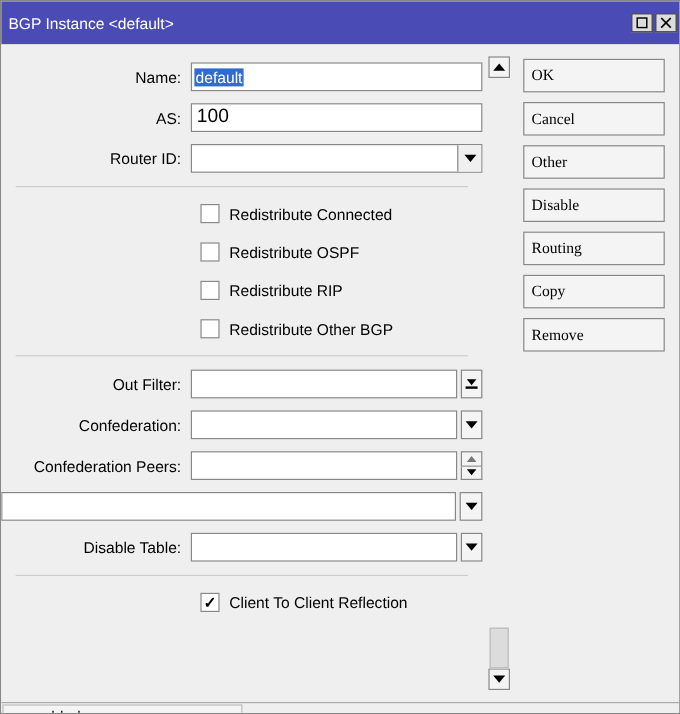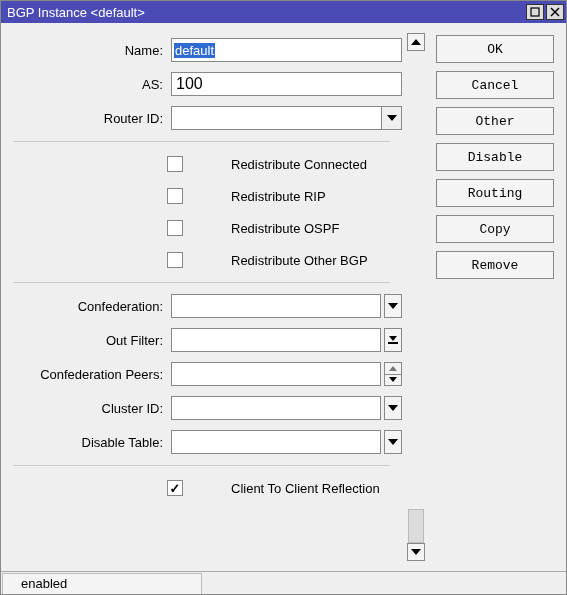--- a/index.html
+++ b/index.html
@@ -10,21 +10,21 @@
     font-size: 13px;
     background: #fff;
     width: 567px;
     height: 595px;
     overflow: hidden;
     border: 1px solid #888;
   }
   .titlebar {
     background: #4b4bb6;
     color: #fff;
-    height: 22px;
+    height: 36px;
     display: flex;
     align-items: center;
     padding: 0 2px 0 6px;
     user-select: none;
   }
   .titlebar-text { flex: 1; font-size: 13px; }
   .titlebar-btn {
     width: 18px;
     height: 16px;
     margin-left: 2px;
@@ -78,21 +78,20 @@
     background:#dcdcdc;
     border:1px solid #bbb;
   }
   .form-rows {
     padding-right: 24px;
   }
   .row {
     display: flex;
     align-items: center;
     height: 34px;
-    padding-left: 12px;
   }
   .row-label {
     width: 158px;
     text-align: right;
     padding-right: 8px;
     color: #000;
   }
   .row-field {
     flex: 1;
     display: flex;
@@ -180,21 +179,20 @@
   .divider {
     height: 1px;
     background: #ccc;
     margin: 6px 12px 6px 12px;
   }
   .checkbox-row {
     display:flex;
     align-items:center;
     height: 32px;
     padding-left: 166px;
-    gap: 40px;
   }
   .checkbox {
     width:16px;height:16px;
     border:1px solid #888;
     background:#fff;
     margin-right:8px;
     display:flex;align-items:center;justify-content:center;
     cursor:pointer;
     font-size:13px;
     line-height:1;
@@ -209,22 +207,22 @@
     padding: 12px 12px 0 10px;
   }
   .btn {
     width: 100%;
     height: 28px;
     margin-bottom: 8px;
     border: 1px solid #888;
     background: #f4f4f4;
     cursor: pointer;
     font-size: 13px;
-    font-family:Liberation Mono, monospace;
-    text-align:center;
+    font-family:Liberation Serif, serif;
+    text-align:left;
   }
   .statusbar {
     height: 24px;
     border-top: 1px solid #aaa;
     background:#efefef;
     display:flex;
     align-items:center;
   }
   .status-cell {
     height:22px;
@@ -294,57 +292,57 @@
       </div>
 
       <div class="divider"></div>
 
       <div class="checkbox-row">
         <div class="checkbox"></div>
         <span>Redistribute Connected</span>
       </div>
       <div class="checkbox-row">
         <div class="checkbox"></div>
-        <span>Redistribute RIP</span>
+        <span>Redistribute OSPF</span>
       </div>
       <div class="checkbox-row">
         <div class="checkbox"></div>
-        <span>Redistribute OSPF</span>
+        <span>Redistribute RIP</span>
       </div>
       <div class="checkbox-row">
         <div class="checkbox"></div>
         <span>Redistribute Other BGP</span>
       </div>
 
       <div class="divider"></div>
-
-      <div class="row">
-        <div class="row-label">Confederation:</div>
-        <div class="row-field">
-          <div class="combo">
-            <input class="combo-input" value="" style="">
-          </div>
-          <div class="extra-btn">
-              <div class="tri-down"></div>
-            </div>
-        </div>
-      </div>
 
       <div class="row">
         <div class="row-label">Out Filter:</div>
         <div class="row-field">
           <div class="combo">
             <input class="combo-input" value="" style="">
           </div>
           <div class="extra-btn">
             <div class="down-arrow-underline">
               <div class="tri-down-sm-d"></div>
                 <div class="underline-bar"></div>
             </div>
           </div>
+        </div>
+      </div>
+
+      <div class="row">
+        <div class="row-label">Confederation:</div>
+        <div class="row-field">
+          <div class="combo">
+            <input class="combo-input" value="" style="">
+          </div>
+          <div class="extra-btn">
+              <div class="tri-down"></div>
+            </div>
         </div>
       </div>
 
       <div class="row">
         <div class="row-label">Confederation Peers:</div>
         <div class="row-field">
           <div class="combo">
             <input class="combo-input" value="" style="">
           </div>
           <div class="extra-btn-stack">
@@ -352,21 +350,20 @@
                 <div class="tri-up-sm"></div>
               </div>
             <div>
                 <div class="tri-down-sm-d"></div>
               </div>
           </div>
         </div>
       </div>
 
       <div class="row">
-        <div class="row-label">Cluster ID:</div>
         <div class="row-field">
           <div class="combo">
             <input class="combo-input" value="" style="">
           </div>
           <div class="extra-btn">
               <div class="tri-down"></div>
             </div>
         </div>
       </div>
 

